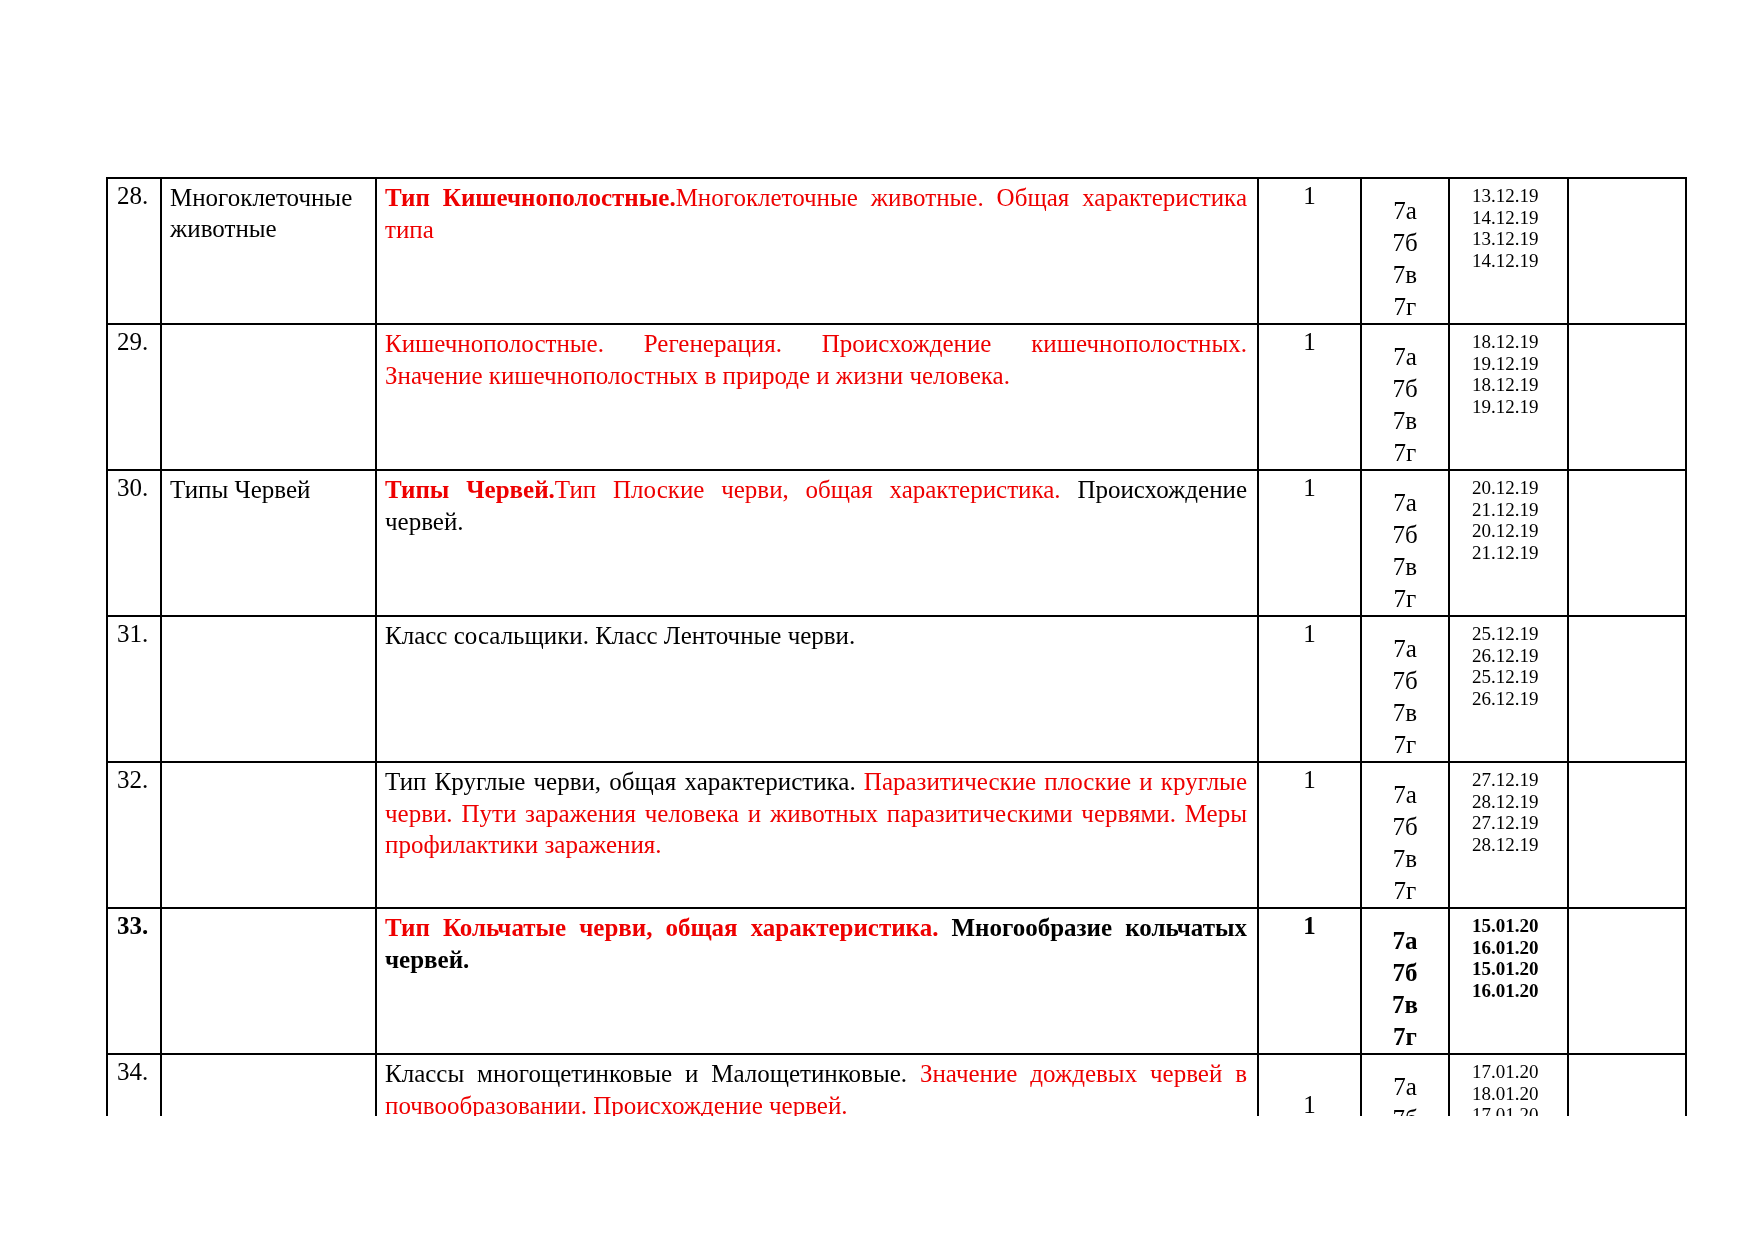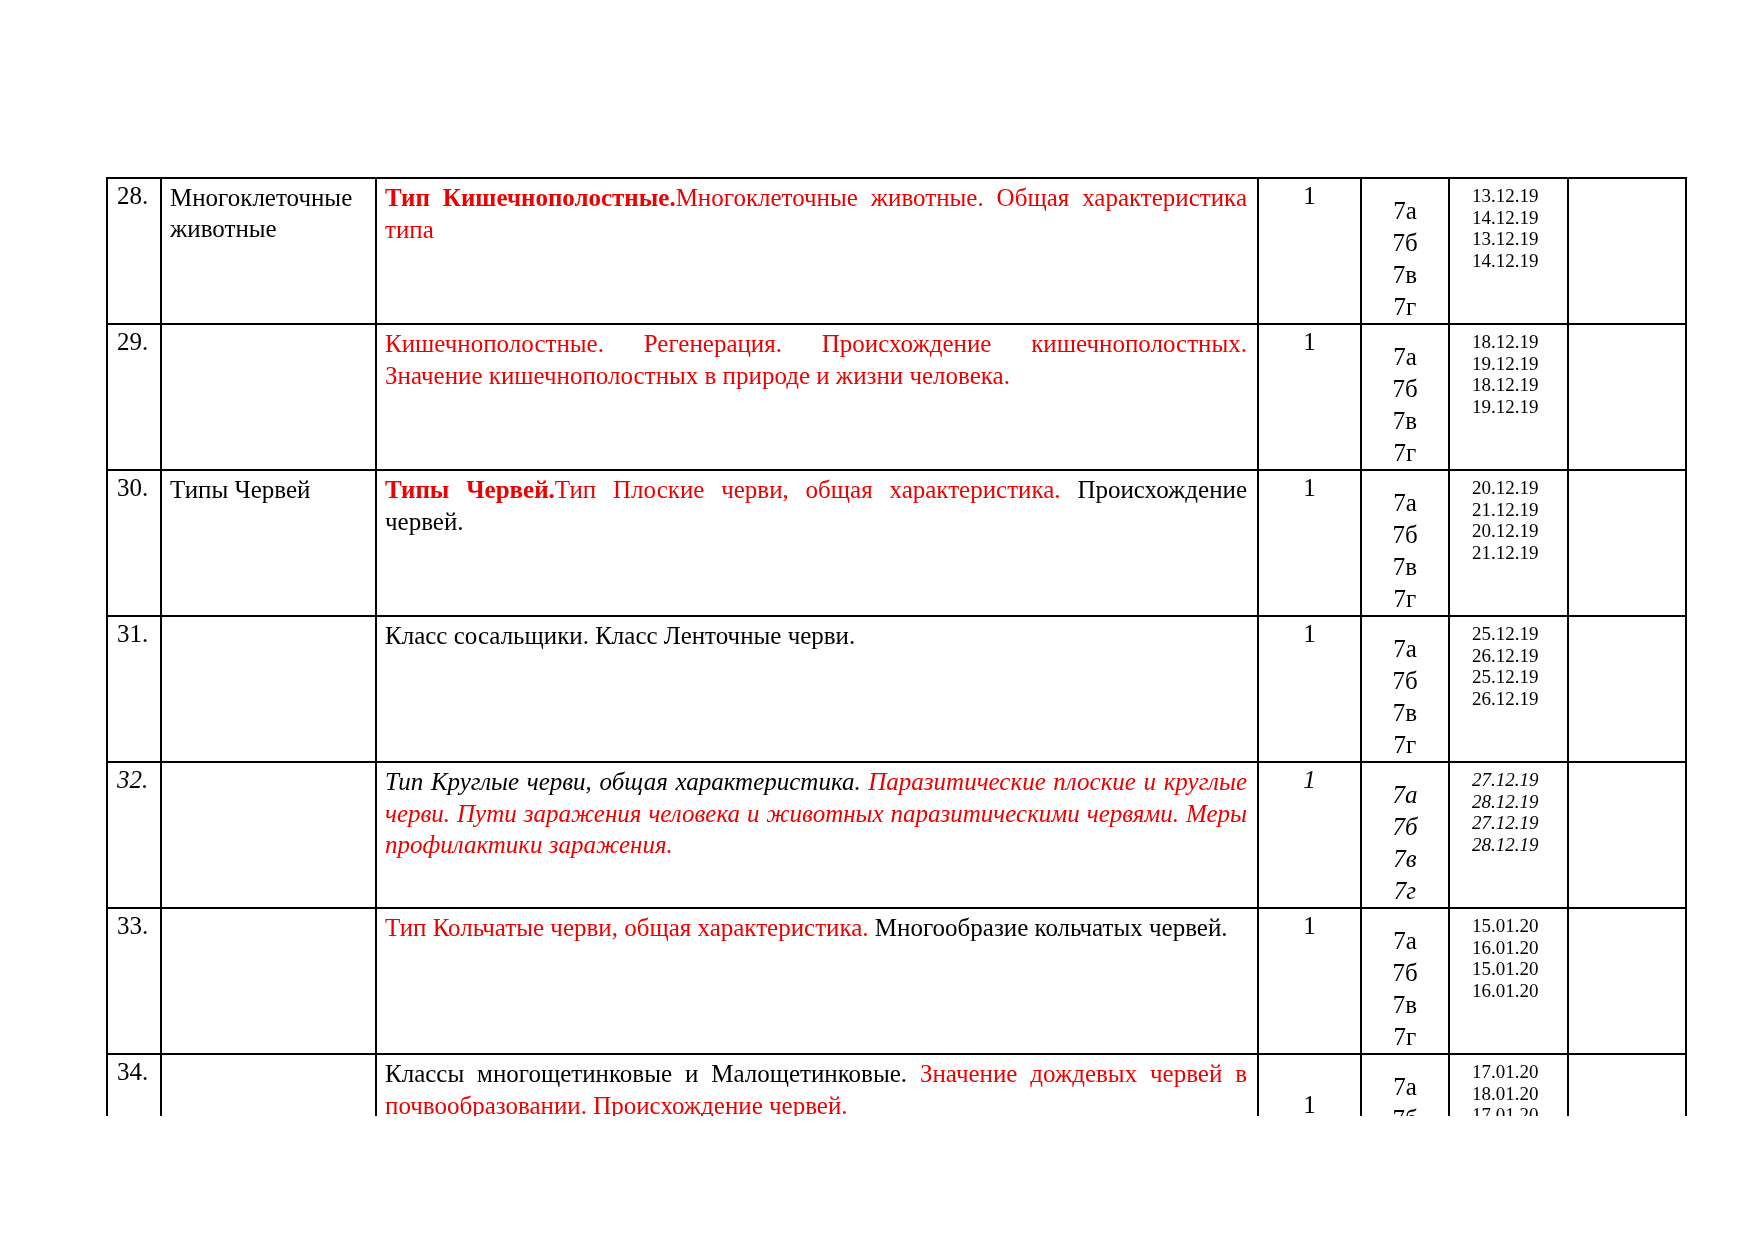--- a/index.html
+++ b/index.html
@@ -113,40 +113,40 @@
             <div>7г</div>
           </td>
     <td class="c-date">
             <div>25.12.19</div>
             <div>26.12.19</div>
             <div>25.12.19</div>
             <div>26.12.19</div>
           </td>
     <td class="c-empty"></td>
   </tr>
-        <tr style="height: 145px; font-style: italic;">
+        <tr style="height: 145px;">
     <td class="c-num">32.</td>
     <td class="c-topic"></td>
     <td class="c-desc"><span class="seg-black">Тип Круглые черви, общая характеристика.</span><span class="seg-red"> Паразитические плоские и круглые черви. Пути заражения человека и животных паразитическими червями. Меры профилактики заражения.</span></td>
     <td class="c-hours">1</td>
     <td class="c-class">
             <div>7а</div>
             <div>7б</div>
             <div>7в</div>
             <div>7г</div>
           </td>
     <td class="c-date">
             <div>27.12.19</div>
             <div>28.12.19</div>
             <div>27.12.19</div>
             <div>28.12.19</div>
           </td>
     <td class="c-empty"></td>
   </tr>
-        <tr style="height: 117px;">
+        <tr style="height: 117px; font-weight: bold;">
     <td class="c-num">33.</td>
     <td class="c-topic"></td>
     <td class="c-desc"><span class="seg-red">Тип Кольчатые черви, общая характеристика.</span><span class="seg-black"> Многообразие кольчатых червей.</span></td>
     <td class="c-hours">1</td>
     <td class="c-class">
             <div>7а</div>
             <div>7б</div>
             <div>7в</div>
             <div>7г</div>
           </td>

